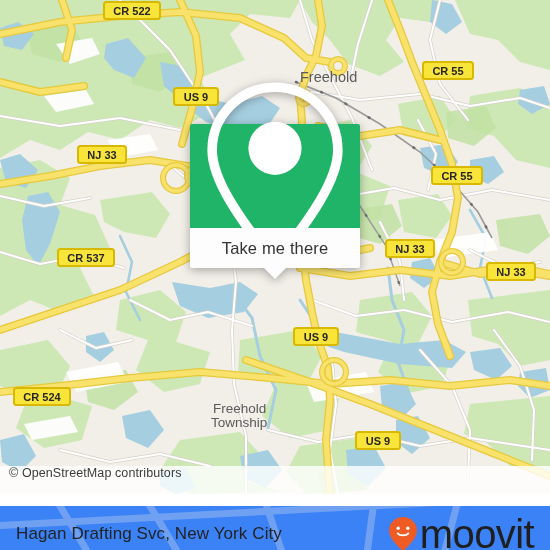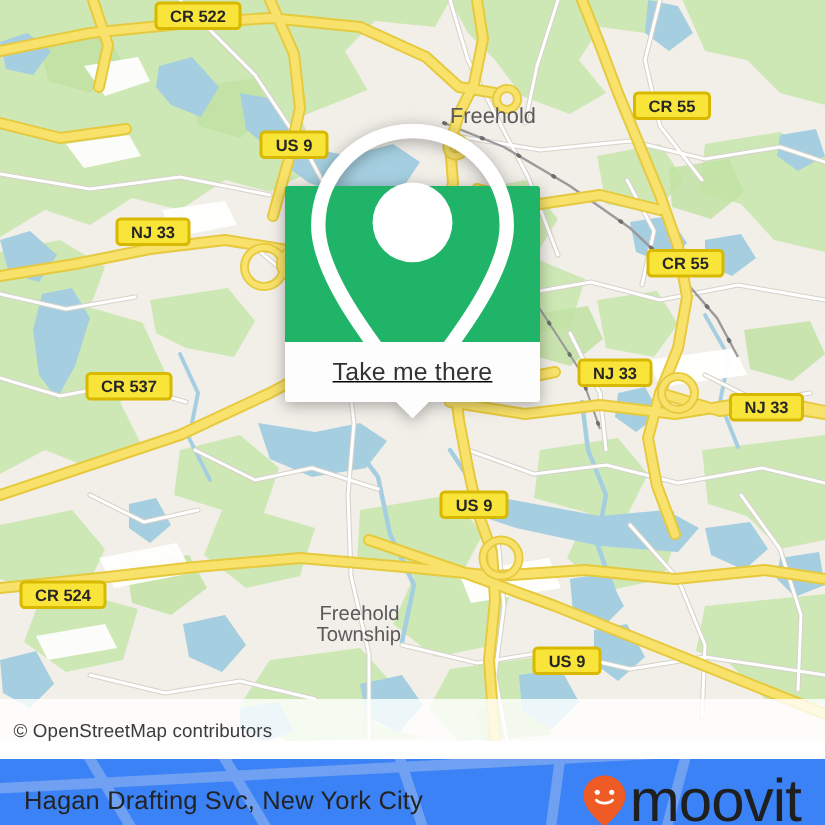--- a/index.html
+++ b/index.html
@@ -12,32 +12,31 @@
   #app{position:relative;width:550px;height:550px;overflow:hidden;background:#fff;}
 
   
   .map{position:absolute;left:0;top:0;width:550px;height:494px;overflow:hidden;background:#f2efe9;}
   .map svg{display:block;width:550px;height:494px;}
 
   
   .attrib{
     position:absolute;left:0;top:466px;width:550px;height:28px;
     background:rgba(255,255,255,0.80);
-    display:flex;align-items:flex-end;
+    display:flex;align-items:flex-start;
     box-sizing:border-box;padding-left:9px;
     z-index:40;
   }
   .attrib span{font-size:12.5px;color:#3b3b3b;letter-spacing:.1px;}
 
   
   .card{
     position:absolute;left:190px;top:124px;width:170px;
     z-index:30;
     filter:drop-shadow(0 2px 5px rgba(0,0,0,.32));
-    text-decoration:underline;
   }
   .card-head{
     height:104px;background:#1fb467;
     border-radius:2px 2px 0 0;
     display:flex;align-items:center;justify-content:center;
   }
   .card-body{
     height:40px;background:#fdfdfd;border-radius:0 0 2px 2px;
     display:flex;align-items:center;justify-content:center;
     position:relative;

